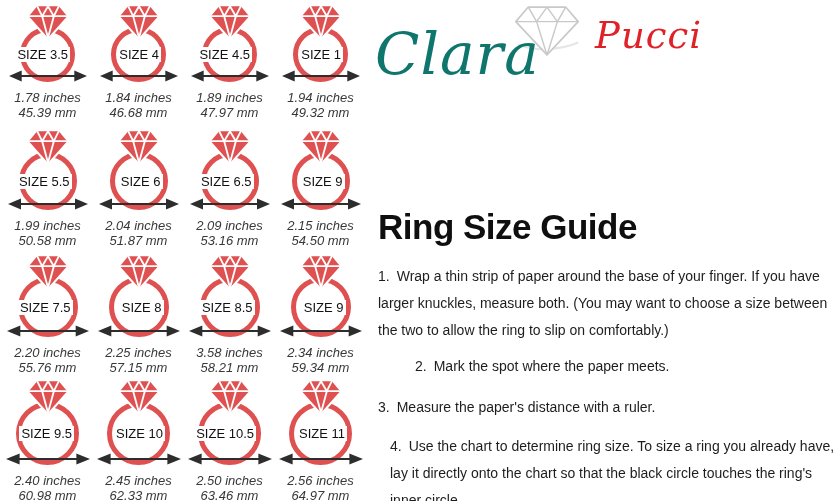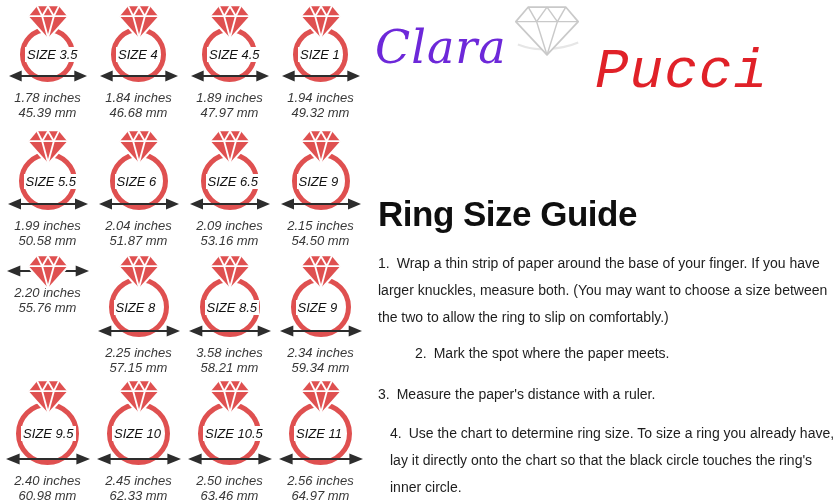--- a/index.html
+++ b/index.html
@@ -29,23 +29,22 @@
   }
   .cell{
     display:flex;flex-direction:column;align-items:center;
     padding-top:2px;
   }
   .gem{width:40px;height:34px;margin-bottom:-12px;position:relative;z-index:3;}
   .circle{
     position:relative;z-index:1;
     border:5px solid var(--ring-red);
     border-radius:50%;
-    display:flex;align-items:center;justify-content:flex-start;
+    display:flex;align-items:center;justify-content:flex-end;
     background:transparent;
-    font-style:italic;
   }
   .r1 .circle{width:55px;height:55px;}
   .r2 .circle{width:58px;height:58px;}
   .r3 .circle{width:60px;height:60px;}
   .r4 .circle{width:63px;height:63px;}
   .size-label{
     position:relative;z-index:2;
     background:#fff;
     font-size:13px;color:#111;
     white-space:nowrap;
@@ -63,25 +62,25 @@
     font-size:13px;line-height:14.5px;
     color:var(--meas-gray);
     font-style:italic;
   }
   .meas span{display:block;}
 
   
   .logo{position:absolute;left:373px;top:0;width:420px;height:108px;}
   .logo-gem{position:absolute;left:140px;top:5px;width:68px;height:52px;}
   .logo-word{position:absolute;font-family:"DejaVu Serif","Liberation Serif",serif;font-style:italic;white-space:nowrap;}
-  .logo-clara{left:2px;top:20px;font-size:46px;color:#6d28d9;letter-spacing:1px;}
-  .logo-pucci{left:222px;top:40px;font-size:56px;color:var(--logo-red);letter-spacing:1px;font-family:Liberation Mono, monospace;}
+  .logo-clara{left:2px;top:20px;font-size:58px;color:#0f766e;letter-spacing:1px;}
+  .logo-pucci{left:222px;top:14px;font-size:37px;color:var(--logo-red);letter-spacing:1px;}
 
   
-  .guide{position:absolute;left:378px;top:0;width:456px;height:409px;}
+  .guide{position:absolute;left:378px;top:13px;width:456px;height:409px;}
   .guide-title{
     position:absolute;left:0;top:194px;
     font-size:35px;font-weight:bold;letter-spacing:-0.5px;
     color:#0f0f0f;
   }
   .step{
     position:absolute;left:0;width:456px;
     font-size:14px;line-height:27px;color:var(--text-dark);
   }
   .step .num{margin-right:7px;}
@@ -252,20 +251,23 @@
       </svg>
       <div class="meas">
         <span>2.15 inches</span>
         <span>54.50 mm</span>
       </div>
     </div>
     <div class="cell r3">
       <svg class="gem" viewBox="0 0 48 40">
         <use href="#gem-shape"></use>
       </svg>
+      <div class="circle">
+        <span class="size-label">SIZE 7.5</span>
+      </div>
       <svg class="arrow" viewBox="0 0 80 14" preserveAspectRatio="none">
         <use href="#arrow-shape"></use>
       </svg>
       <div class="meas">
         <span>2.20 inches</span>
         <span>55.76 mm</span>
       </div>
     </div>
     <div class="cell r3">
       <svg class="gem" viewBox="0 0 48 40">

